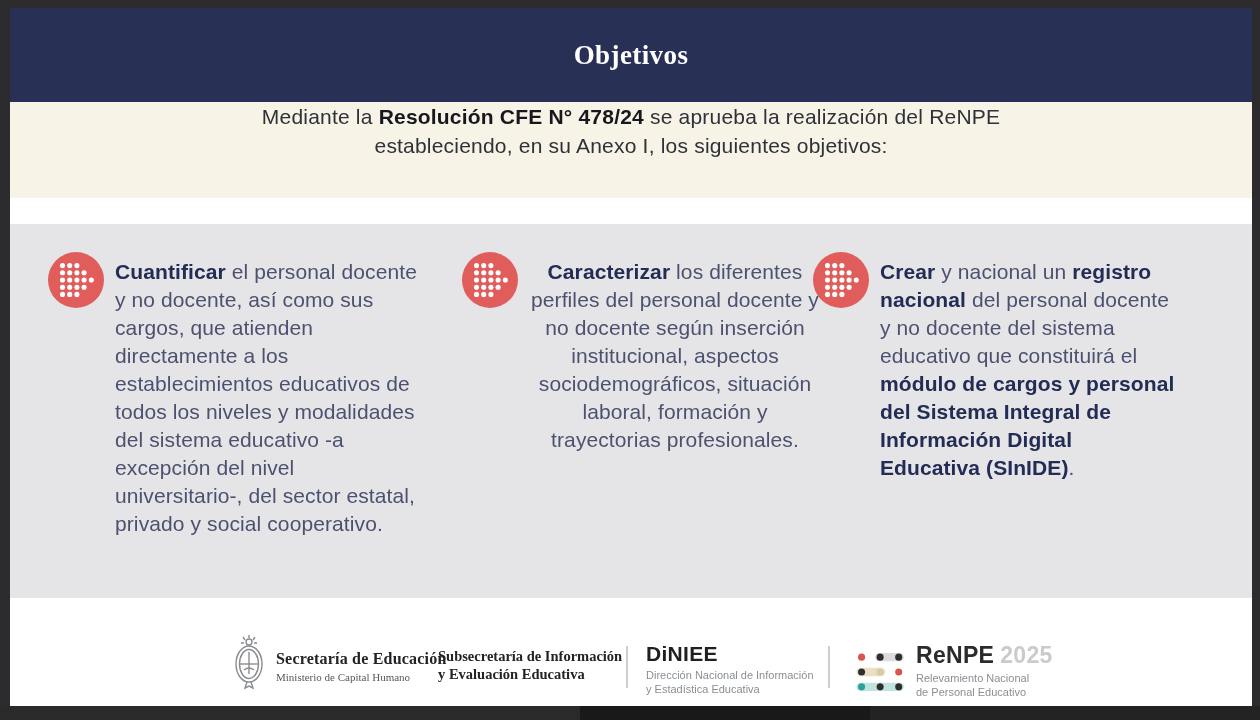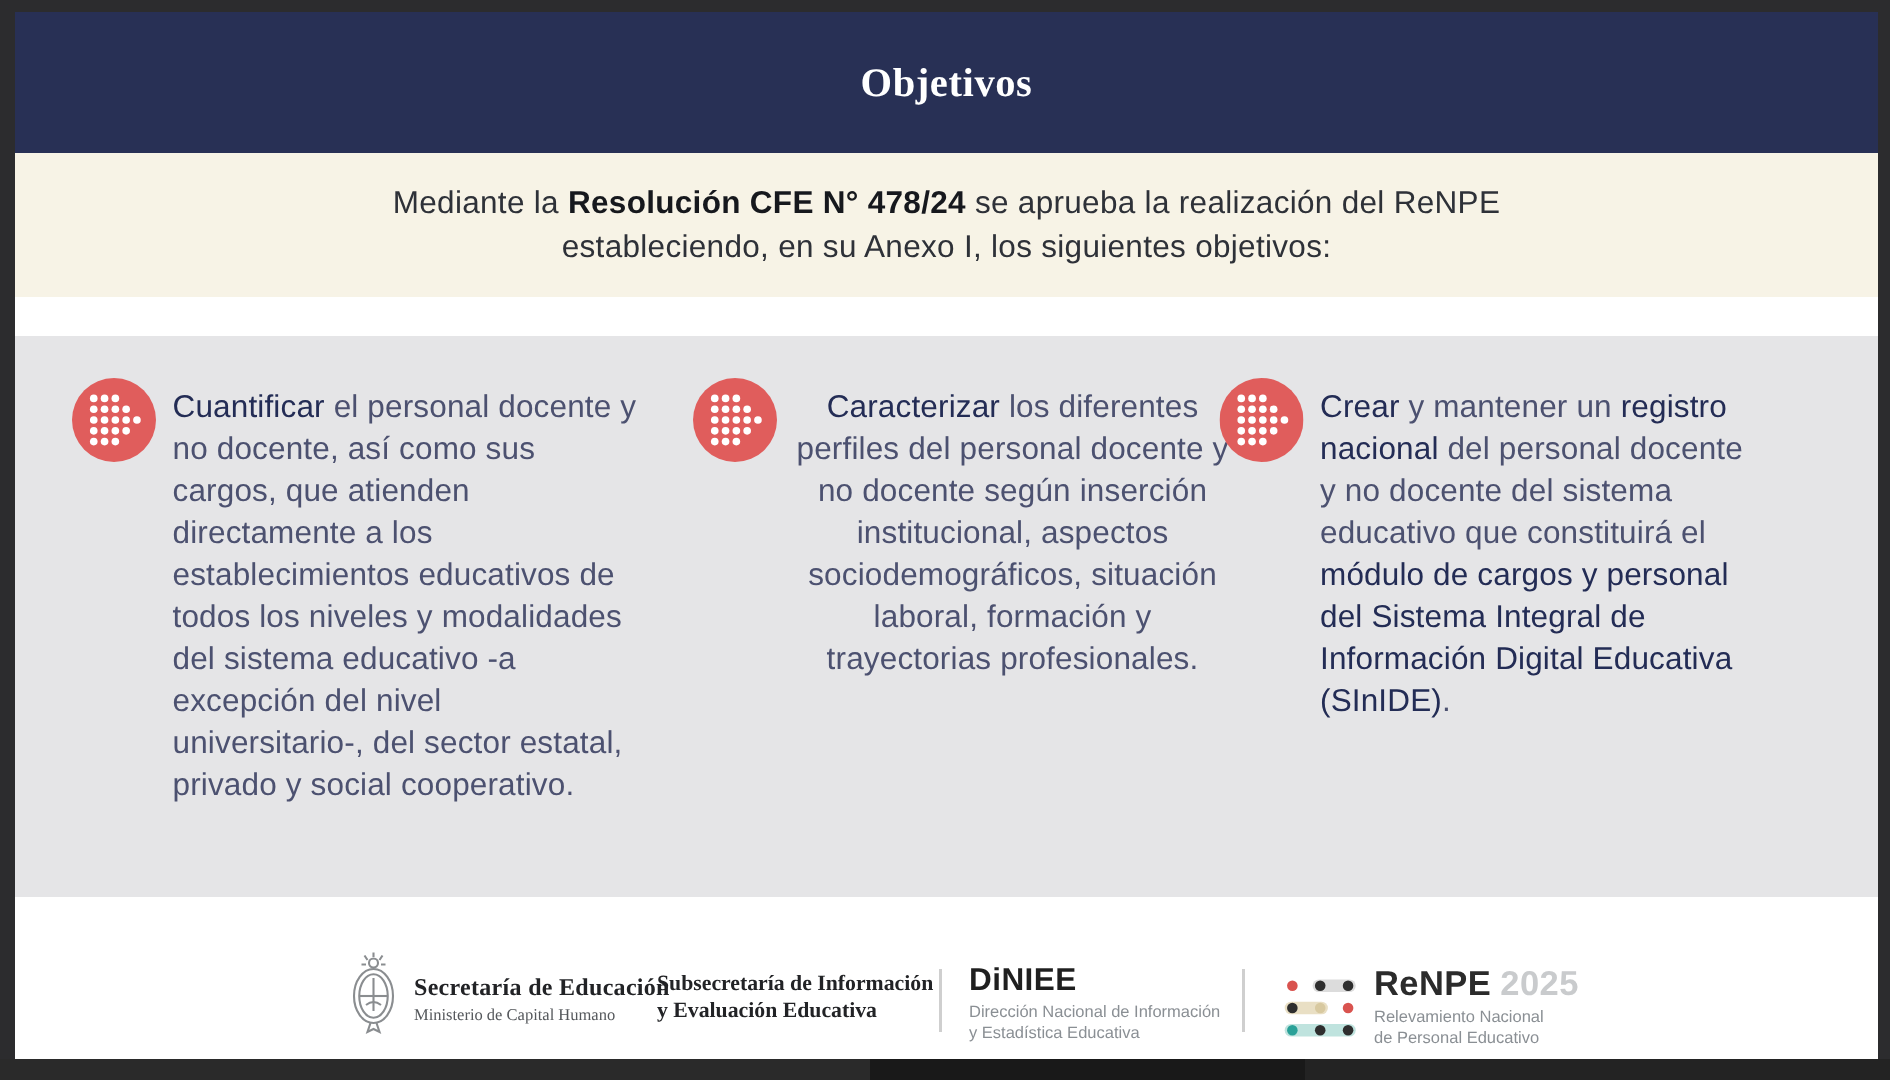--- a/index.html
+++ b/index.html
@@ -11,31 +11,31 @@
   *{margin:0;padding:0;box-sizing:border-box;}
   html,body{width:1260px;height:720px;overflow:hidden;}
   body{background:var(--frame-dark);position:relative;
        font-family:"Liberation Sans",sans-serif;}
   .slide{position:absolute;left:10px;top:8px;width:1242px;height:698px;
          background:#ffffff;overflow:hidden;}
   .slide-header{position:absolute;left:0;top:0;width:100%;height:94px;
                 background:var(--header-navy);display:flex;align-items:center;justify-content:center;font-family:Liberation Serif, serif;}
   .slide-header h1{color:#ffffff;font-size:27px;font-weight:700;letter-spacing:.4px;}
   .intro{position:absolute;left:0;top:94px;width:100%;height:96px;
-         background:var(--cream);display:flex;align-items:center;justify-content:center;}
+         background:var(--cream);display:flex;justify-content:center;}
   .intro p{max-width:790px;text-align:center;font-size:21px;line-height:29px;
            color:var(--intro-text);letter-spacing:.2px;}
   .intro p .b{font-weight:700;color:#16181d;}
   .panel{position:absolute;left:0;top:216px;width:100%;height:374px;
          background:var(--panel-gray);}
   .objective{position:absolute;top:28px;display:flex;align-items:flex-start;}
   .objective .icon{flex:0 0 56px;width:56px;height:56px;}
   .objective p{font-size:21px;line-height:28px;color:var(--body-text);
                letter-spacing:.1px;margin-left:11px;margin-top:6px;}
-  .objective p .b{font-weight:400;color:var(--bold-text);}
+  .objective p .b{font-weight:700;color:var(--bold-text);}
   .obj-1{left:38px;}  .obj-1 p{width:310px;}
   .obj-2{left:452px;} .obj-2 p{width:292px;text-align:center;}
   .obj-3{left:803px;} .obj-3 p{width:296px;}
   .slide-footer{position:absolute;left:0;top:590px;width:100%;height:108px;background:#ffffff;padding-left:37px;}
   .arms{position:absolute;left:218px;top:32px;}
   .serif-block{position:absolute;font-family:"Liberation Serif",serif;color:#222326;}
   .sec-block{left:266px;top:52px;}
   .sec-name{font-size:16px;font-weight:700;letter-spacing:.2px;}
   .sec-sub{font-size:11px;color:#55585c;margin-top:3px;}
   .subsec-block{left:428px;top:50px;font-weight:700;font-size:14.5px;line-height:17.5px;}
@@ -132,21 +132,21 @@
           <circle cx="28.9" cy="13.6" r="2.55" fill="#ffffff"></circle>
           <circle cx="28.9" cy="20.8" r="2.55" fill="#ffffff"></circle>
           <circle cx="28.9" cy="28" r="2.55" fill="#ffffff"></circle>
           <circle cx="28.9" cy="35.2" r="2.55" fill="#ffffff"></circle>
           <circle cx="28.9" cy="42.4" r="2.55" fill="#ffffff"></circle>
           <circle cx="36.1" cy="20.8" r="2.55" fill="#ffffff"></circle>
           <circle cx="36.1" cy="28" r="2.55" fill="#ffffff"></circle>
           <circle cx="36.1" cy="35.2" r="2.55" fill="#ffffff"></circle>
           <circle cx="43.3" cy="28" r="2.55" fill="#ffffff"></circle>
         </svg>
-      <p><span class="b">Crear</span><span> y mantener un </span><span class="b">registro nacional</span><span> del personal docente y no docente del sistema educativo que constituirá el </span><span class="b">módulo de cargos y personal del Sistema Integral de Información Digital Educativa (SInIDE)</span><span>.</span></p>
+      <p><span class="b">Crear</span><span> y nacional un </span><span class="b">registro nacional</span><span> del personal docente y no docente del sistema educativo que constituirá el </span><span class="b">módulo de cargos y personal del Sistema Integral de Información Digital Educativa (SInIDE)</span><span>.</span></p>
     </div>
   </section>
 
   <footer class="slide-footer">
 
     <svg class="arms" width="42" height="64" viewBox="0 0 42 64">
       <g fill="none" stroke="#8a8d90" stroke-width="1.4">
         <ellipse cx="21" cy="34" rx="13" ry="18"></ellipse>
         <ellipse cx="21" cy="34" rx="9.5" ry="14.5"></ellipse>
         <line x1="11.5" y1="34" x2="30.5" y2="34"></line>

